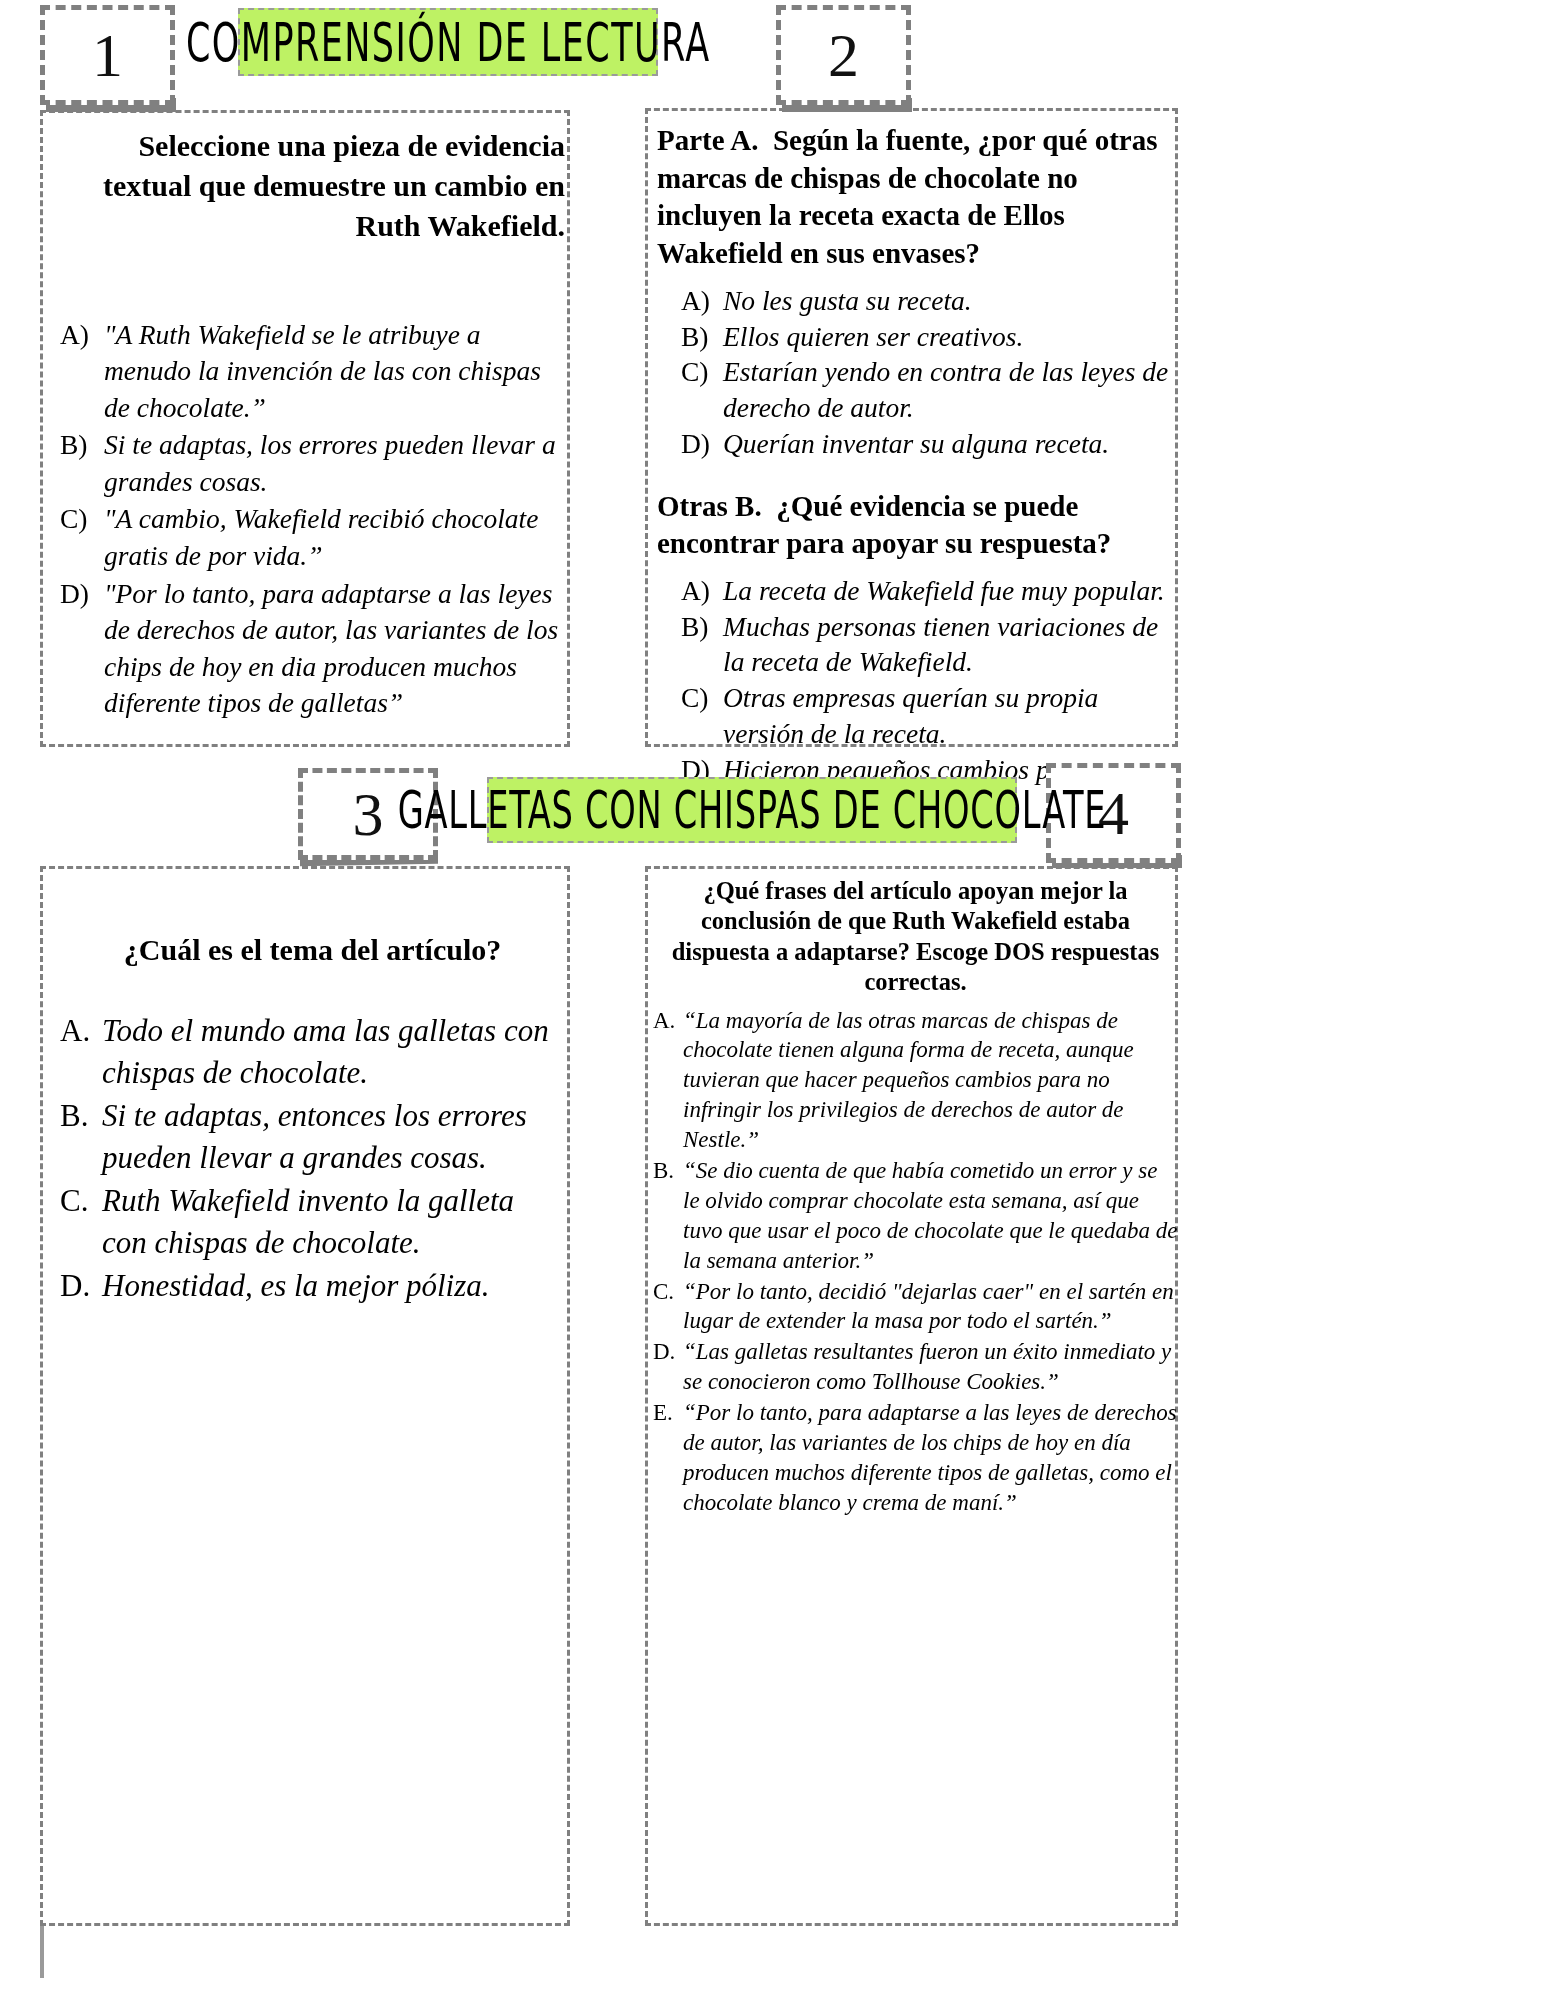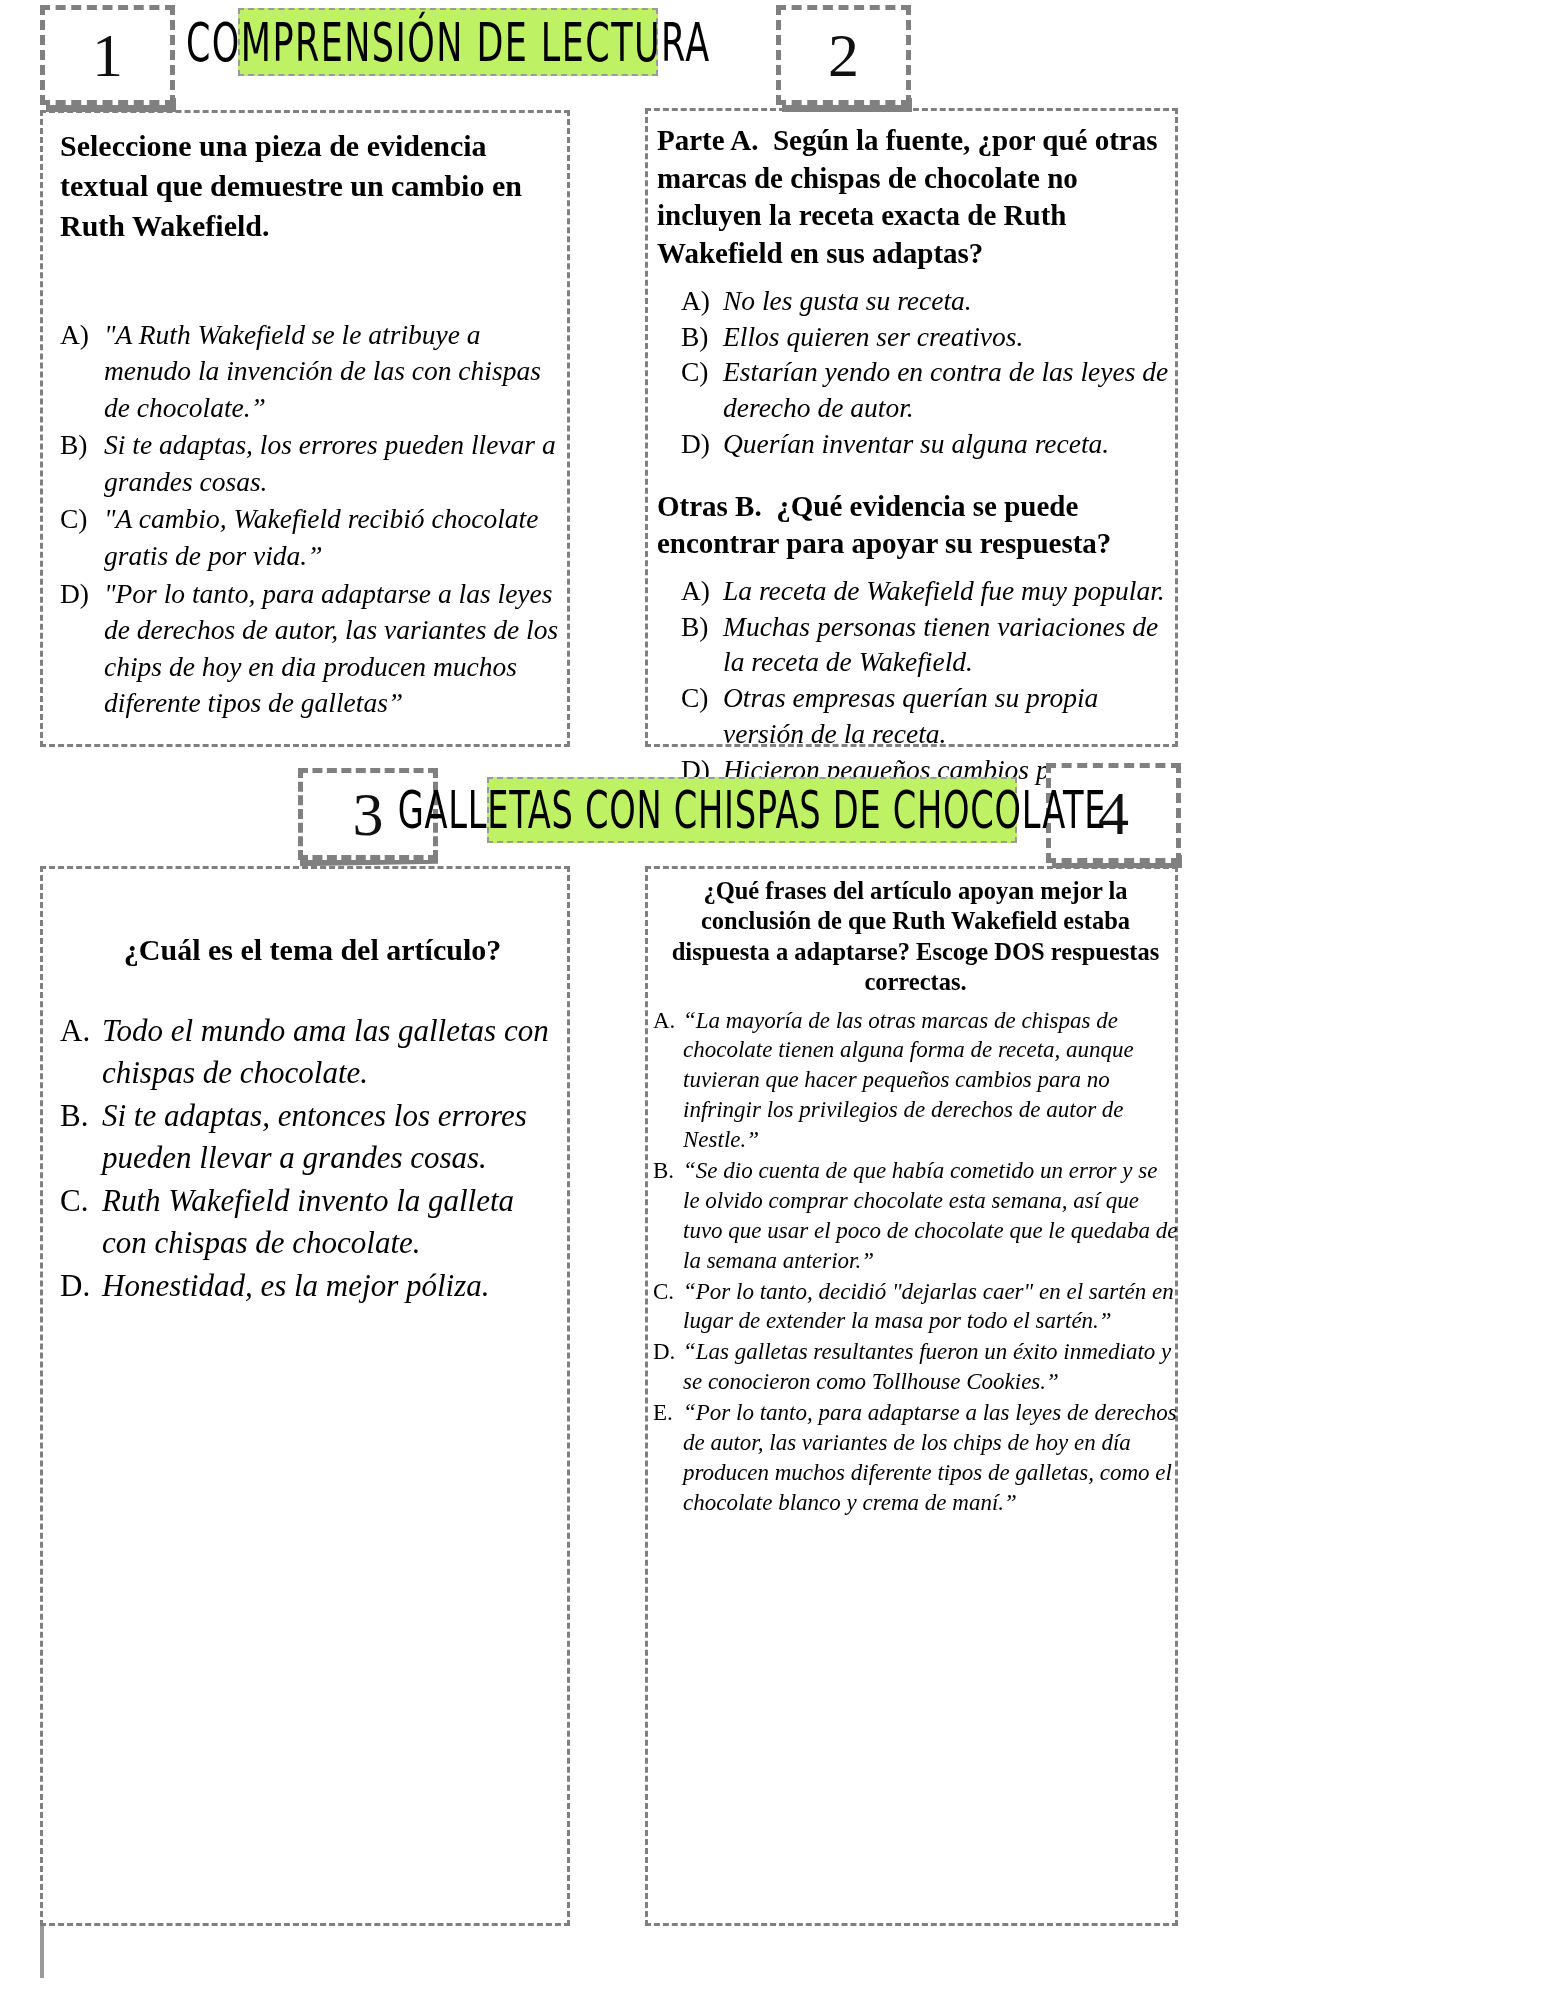--- a/index.html
+++ b/index.html
@@ -87,20 +87,21 @@
     font-weight: bold;
     font-size: 29px;
     line-height: 1.30;
     margin: 0 0 10px 0;
   }
   .stem-lg {
     font-weight: bold;
     font-size: 30px;
     line-height: 1.34;
     margin: 0;
+    text-align: right;
   }
   .stem-sm {
     font-weight: bold;
     font-size: 24.5px;
     line-height: 1.24;
     margin: 0 0 8px 0;
     text-align: center;
   }
   .opts {
     list-style: none;
@@ -214,21 +215,21 @@
         <span class="lbl">D)</span>
         <span class="txt">"Por lo tanto, para adaptarse a las leyes de derechos de autor, las variantes de los chips de hoy en dia producen muchos diferente tipos de galletas”</span>
       </li>
     </ul>
   </div>
 
   <div class="dashbox" style="left:645px; top:108px; width:533px; height:639px;"></div>
   <div class="qbody" style="left:657px; top:122px; width:517px;">
     <p class="stem">
       <span>Parte A.</span>&nbsp;
-      <span>Según la fuente, ¿por qué otras marcas de chispas de chocolate no incluyen la receta exacta de Ruth Wakefield en sus adaptas?</span>
+      <span>Según la fuente, ¿por qué otras marcas de chispas de chocolate no incluyen la receta exacta de Ellos Wakefield en sus envases?</span>
     </p>
     <ul class="opts opts-q2">
       <li class="opt">
         <span class="lbl">A)</span>
         <span class="txt">No les gusta su receta.</span>
       </li>
       <li class="opt">
         <span class="lbl">B)</span>
         <span class="txt">Ellos quieren ser creativos.</span>
       </li>

